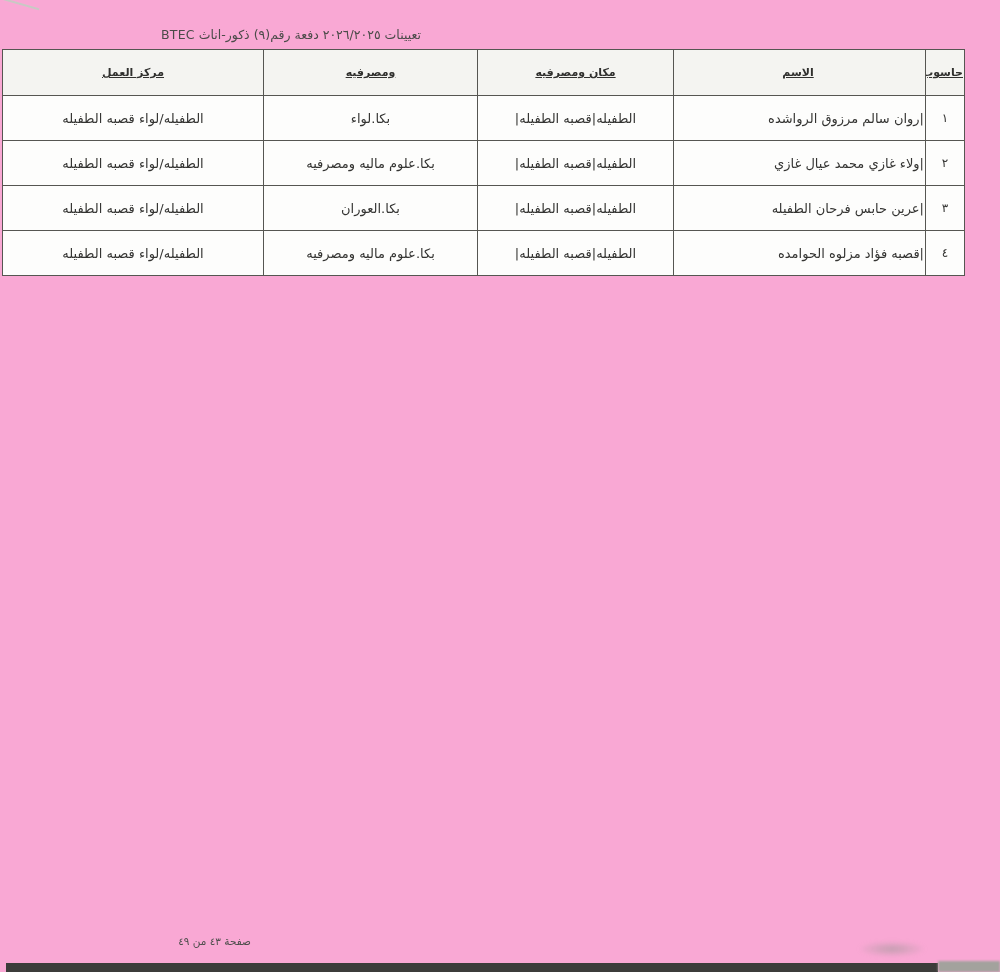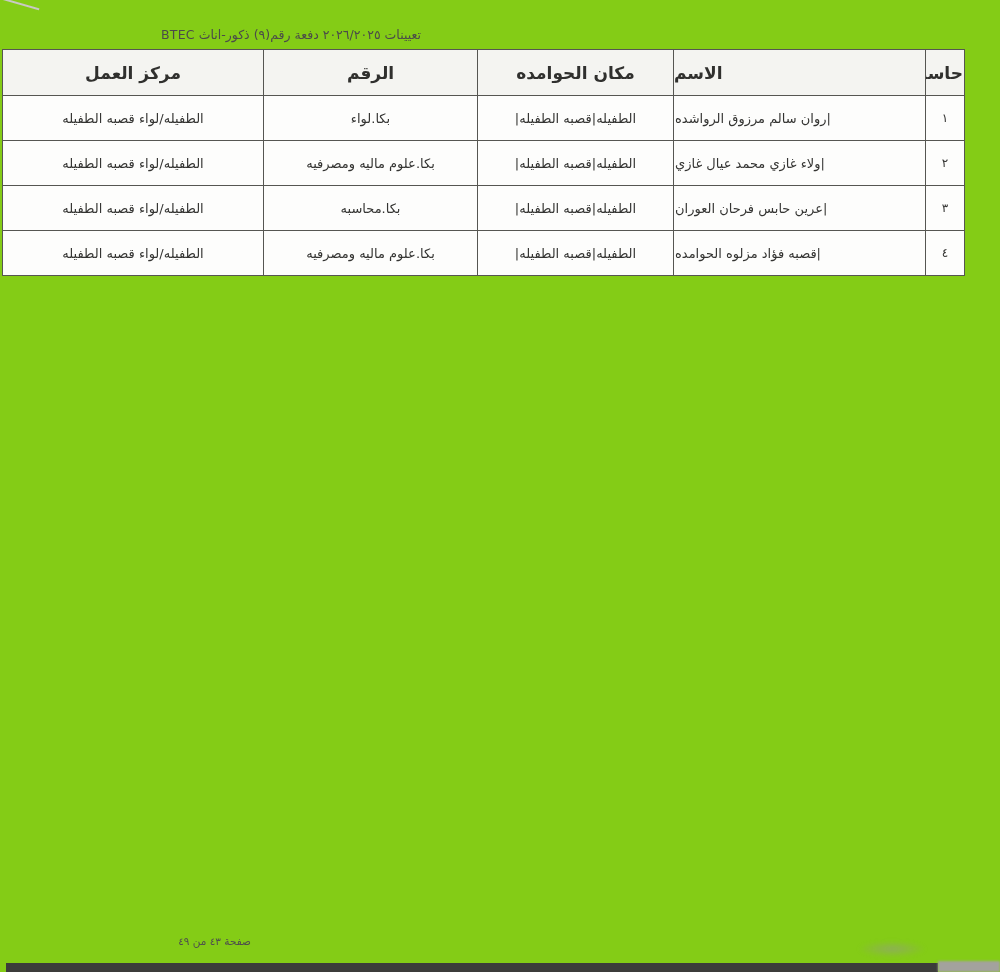--- a/index.html
+++ b/index.html
@@ -11,21 +11,21 @@
     width: 1000px;
     height: 972px;
     position: relative;
     overflow: hidden;
     font-family: "DejaVu Sans", sans-serif;
     color: #333331;
   }
   .page {
     position: absolute;
     inset: 0;
-    background: #84cc16;
+    background: #f9a8d4;
   }
   
   .doc-title {
     position: absolute;
     top: 27px;
     right: 579px;
     direction: rtl;
     white-space: nowrap;
     font-size: 12.5px;
     color: #4b4b49;
@@ -51,31 +51,32 @@
     border: 1px solid #565652;
     text-align: center;
     vertical-align: middle;
     overflow: hidden;
     white-space: nowrap;
   }
   table.roster th {
     height: 43px;
     background: #f4f4f1;
     font-weight: bold;
-    font-size: 17px;
+    font-size: 11px;
     color: #30302e;
+    text-decoration: underline;
   }
   table.roster td {
     height: 42px;
     font-size: 13px;
     background: #fdfdfc;
     color: #343432;
   }
-  table.roster th.h-name { text-align: left; padding-left: 0; padding-right: 3px; }
-  table.roster td.cell-name { text-align: left; padding-right: 1px; }
+  table.roster th.h-name { text-align: center; padding-left: 0; padding-right: 3px; }
+  table.roster td.cell-name { text-align: right; padding-right: 1px; }
   table.roster td.cell-number { font-size: 12px; }
 
   
   .page-footer {
     position: absolute;
     top: 935px;
     right: 749px;
     direction: rtl;
     white-space: nowrap;
     font-size: 10.5px;
@@ -134,45 +135,45 @@
       <col class="c-number">
       <col class="c-name">
       <col class="c-residence">
       <col class="c-specialization">
       <col class="c-workcenter">
     </colgroup>
     <thead>
       <tr>
         <th>حاسوب</th>
         <th class="h-name">الاسم</th>
-        <th>مكان الحوامده</th>
-        <th>الرقم</th>
+        <th>مكان ومصرفيه</th>
+        <th>ومصرفيه</th>
         <th>مركز العمل</th>
       </tr>
     </thead>
     <tbody>
       <tr>
         <td class="cell-number">١</td>
         <td class="cell-name">|روان سالم مرزوق الرواشده</td>
         <td>الطفيله|قصبه الطفيله|</td>
         <td>بكا.لواء</td>
         <td>الطفيله/لواء قصبه الطفيله</td>
       </tr>
       <tr>
         <td class="cell-number">٢</td>
         <td class="cell-name">|ولاء غازي محمد عيال غازي</td>
         <td>الطفيله|قصبه الطفيله|</td>
         <td>بكا.علوم ماليه ومصرفيه</td>
         <td>الطفيله/لواء قصبه الطفيله</td>
       </tr>
       <tr>
         <td class="cell-number">٣</td>
-        <td class="cell-name">|عرين حابس فرحان العوران</td>
+        <td class="cell-name">|عرين حابس فرحان الطفيله</td>
         <td>الطفيله|قصبه الطفيله|</td>
-        <td>بكا.محاسبه</td>
+        <td>بكا.العوران</td>
         <td>الطفيله/لواء قصبه الطفيله</td>
       </tr>
       <tr>
         <td class="cell-number">٤</td>
         <td class="cell-name">|قصبه فؤاد مزلوه الحوامده</td>
         <td>الطفيله|قصبه الطفيله|</td>
         <td>بكا.علوم ماليه ومصرفيه</td>
         <td>الطفيله/لواء قصبه الطفيله</td>
       </tr>
     </tbody>

